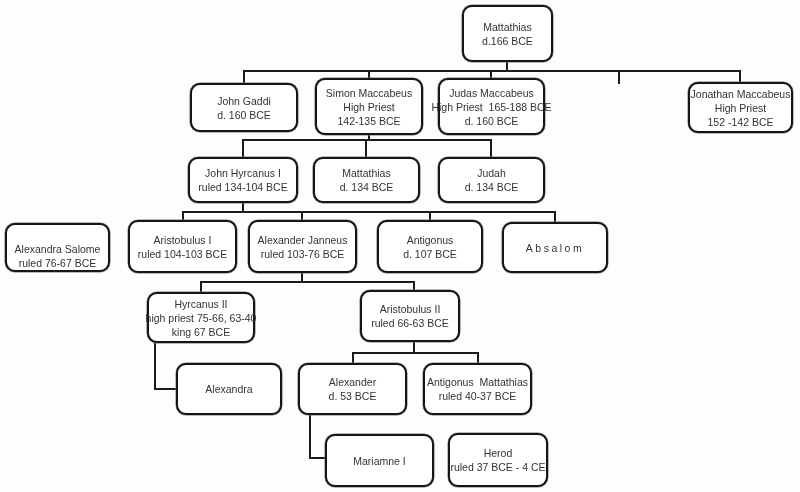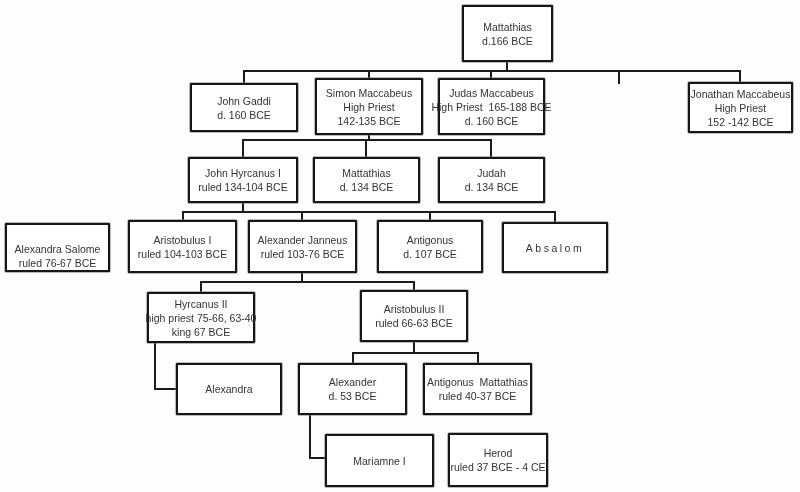--- a/index.html
+++ b/index.html
@@ -24,21 +24,21 @@
     stroke: #1b1b1b;
     stroke-width: 2;
     fill: none;
     shape-rendering: crispEdges;
   }
   .node {
     position: absolute;
     box-sizing: border-box;
     background: #ffffff;
     border: 2px solid #161616;
-    border-radius: 1px;
+    border-radius: 10px;
     display: flex;
     flex-direction: column;
     align-items: center;
     justify-content: center;
     text-align: center;
     color: #333333;
     font-size: 10.5px;
     line-height: 14px;
     box-shadow: 0 0 0 0.5px #777;
   }
@@ -132,21 +132,21 @@
   <div class="node" style="left:502px;top:222px;width:106px;height:51px;">
     <span class="line spaced">Absalom</span>
   </div>
 
   <div class="node" style="left:147px;top:292px;width:108px;height:51px;">
     <span class="line">Hyrcanus II</span>
     <span class="line">high priest 75-66, 63-40</span>
     <span class="line">king 67 BCE</span>
   </div>
 
-  <div class="node" style="left:360px;top:290px;width:108px;height:52px;">
+  <div class="node" style="left:360px;top:290px;width:100px;height:52px;">
     <span class="line">Aristobulus II</span>
     <span class="line">ruled 66-63 BCE</span>
   </div>
 
   <div class="node" style="left:176px;top:363px;width:106px;height:52px;">
     <span class="line">Alexandra</span>
   </div>
 
   <div class="node" style="left:298px;top:363px;width:109px;height:52px;">
     <span class="line">Alexander</span>

